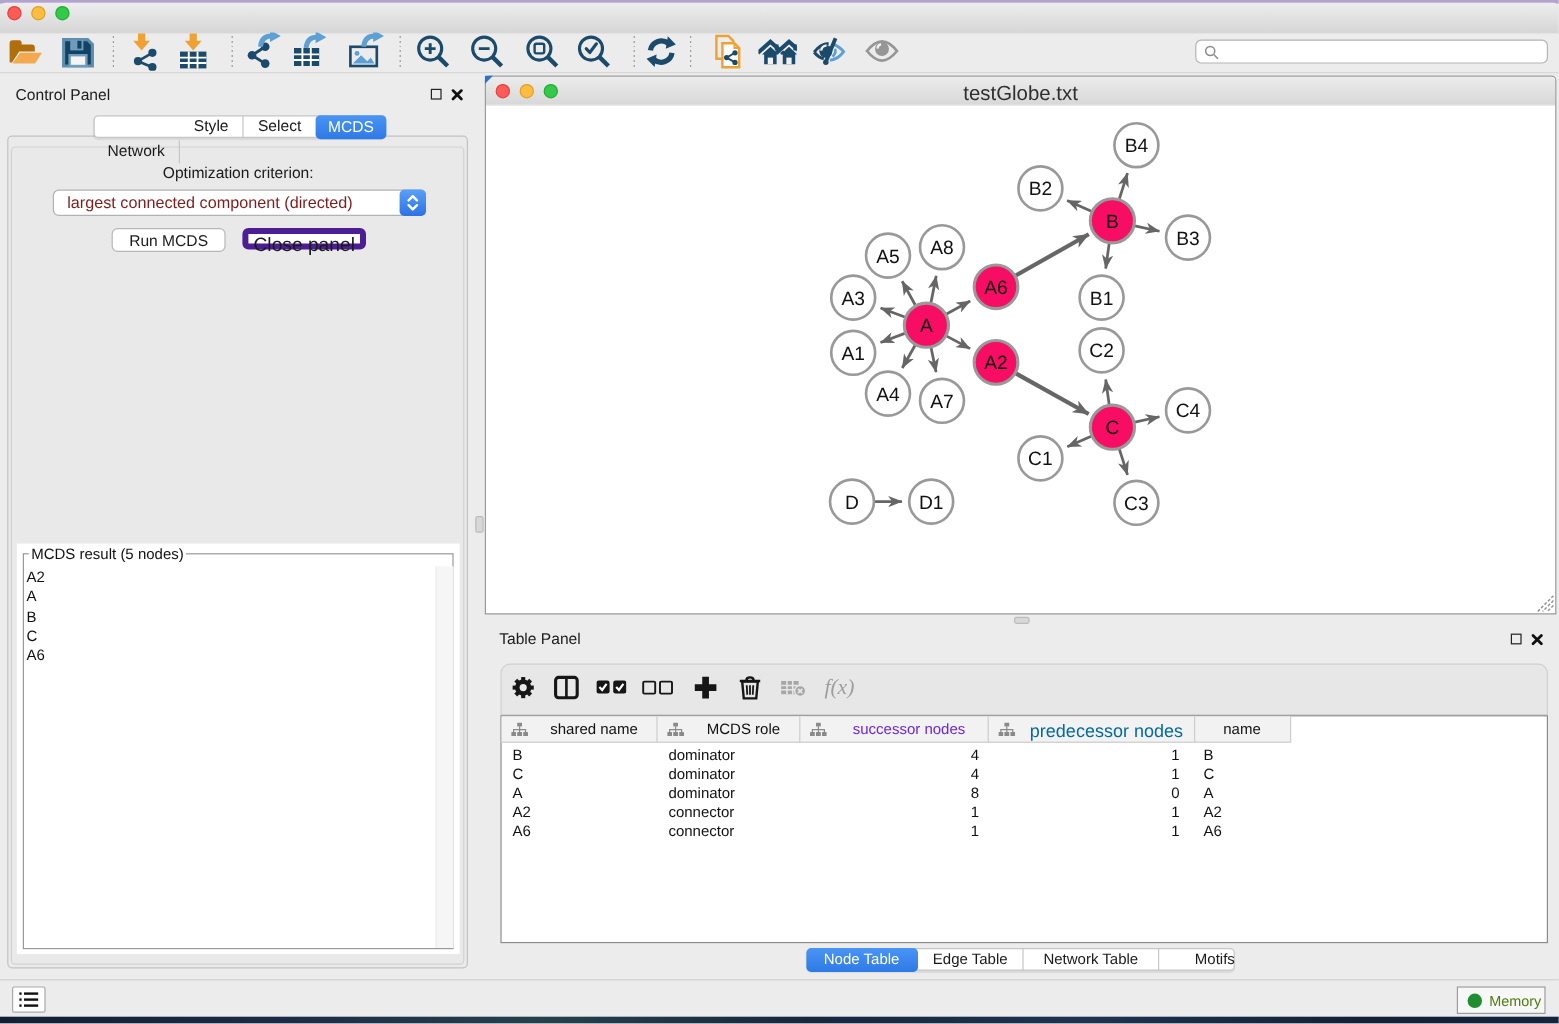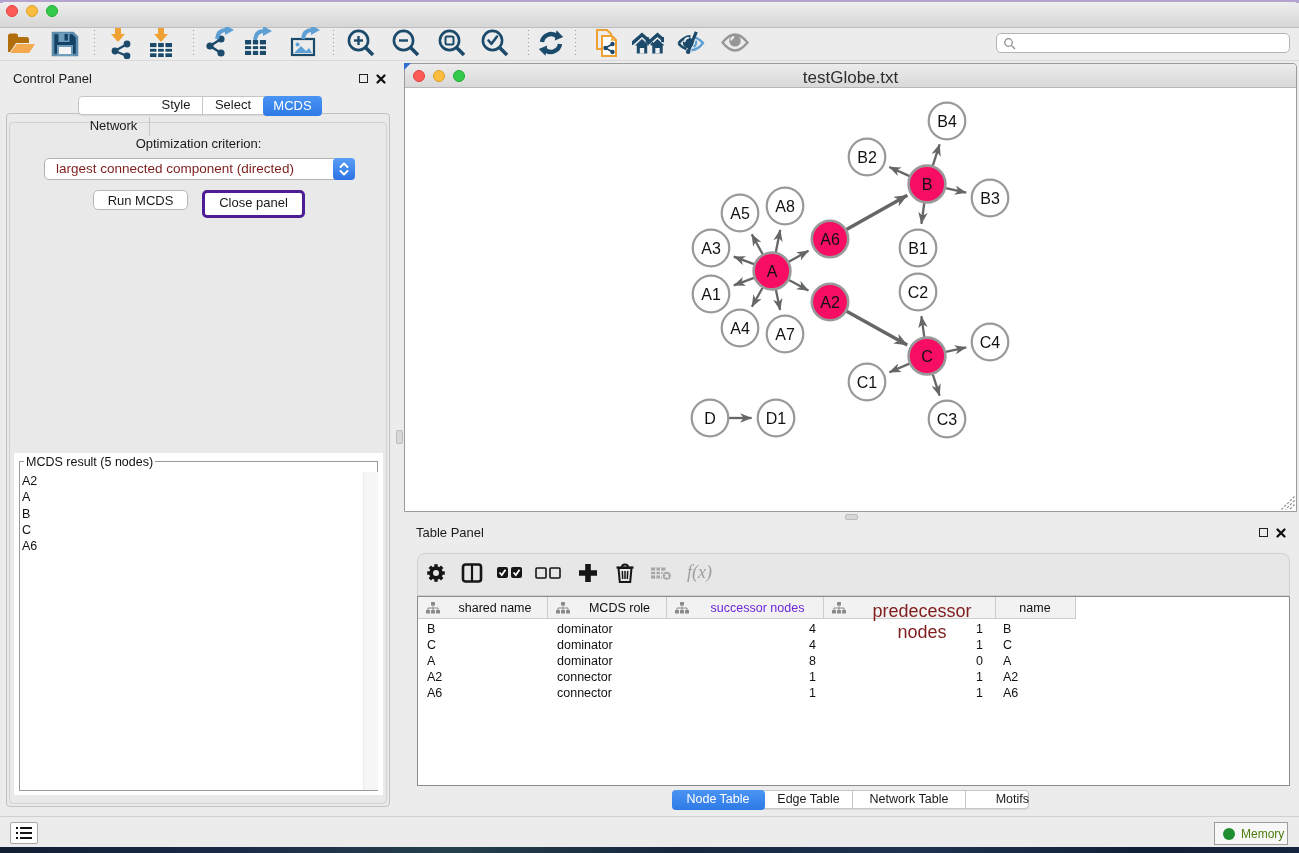--- a/index.html
+++ b/index.html
@@ -189,21 +189,21 @@
 <div class="abs" style="left:44px;top:158px;width:311px;height:22px;background:#ffffff;border:1px solid #b2b2b2;border-radius:5px;">
   <div class="abs" style="left:11px;top:2px;font-size:13.5px;color:#7f1d1d;">largest connected component (directed)</div>
   <div class="abs" style="right:-1px;top:-1px;width:22px;height:22px;background:linear-gradient(#5a9ff7,#2d72e4);border-radius:4px;">
     <svg width="22" height="22" viewBox="0 0 22 22">
         <path d="M7.5 9 L11 5.5 L14.5 9" fill="none" stroke="#fff" stroke-width="2" stroke-linecap="round" stroke-linejoin="round"></path>
         <path d="M7.5 13 L11 16.5 L14.5 13" fill="none" stroke="#fff" stroke-width="2" stroke-linecap="round" stroke-linejoin="round"></path>
       </svg>
   </div>
 </div>
 <div class="abs" style="left:93px;top:190px;width:95px;height:20px;background:#ffffff;border:1px solid #b7b7b7;border-radius:5px;text-align:center;line-height:19px;font-size:13px;color:#1a1a1a;">Run MCDS</div>
-<div class="abs" style="left:202px;top:190px;width:103px;height:28px;background:#ffffff;border:3px solid #4c1d95;border-radius:5px;text-align:center;line-height:19px;font-size:13px;color:#1a1a1a;">Close panel</div>
+<div class="abs" style="left:202px;top:190px;width:103px;height:18px;background:#ffffff;border:5px solid #4c1d95;border-radius:5px;text-align:center;line-height:19px;font-size:16px;color:#1a1a1a;">Close panel</div>
 
 <div class="abs" style="left:14px;top:453px;width:369px;height:342px;background:#ffffff;"></div>
 <div class="abs" style="left:19px;top:461px;width:359px;height:330px;border:1px solid #9a9a9a;"></div>
 <div class="abs" style="left:24px;top:455px;background:#ffffff;padding:0 2px;font-size:12.5px;color:#111;">MCDS result (5 nodes)</div>
 <div class="abs" style="left:22px;top:473px;font-size:12.5px;color:#111;line-height:16.3px;">A2<br>A<br>B<br>C<br>A6</div>
 <div class="abs" style="left:363px;top:472px;width:15px;height:318px;background:#f6f6f6;border-left:1px solid #ececec;"></div>
 
 <div class="abs" style="left:396px;top:430px;width:7px;height:14px;background:#d8d8d8;border:1px solid #bbb;border-radius:2px;"></div>
 <div class="abs" style="left:845px;top:514px;width:13px;height:6px;background:#d8d8d8;border:1px solid #bbb;border-radius:2px;"></div>
 
@@ -398,21 +398,21 @@
 <div class="abs" style="left:823px;top:597px;width:1px;height:22px;background:#cdcdcd;"></div>
 <svg width="14" height="12" viewBox="0 0 14 12" style="position:absolute;left:832px;top:602px;">
     <g fill="#8a8a8a">
       <rect x="5" y="0" width="4" height="3.4" rx="0.5"></rect>
       <rect x="0" y="8" width="4" height="3.4" rx="0.5"></rect>
       <rect x="5" y="8" width="4" height="3.4" rx="0.5"></rect>
       <rect x="10" y="8" width="4" height="3.4" rx="0.5"></rect>
     </g>
     <path d="M7 3.5 L7 5.5 M2 8 L2 6 L12 6 L12 8 M7 6 L7 8" stroke="#8a8a8a" stroke-width="1" fill="none"></path>
   </svg>
-<div class="abs" style="left:853px;top:601px;width:138px;text-align:center;font-size:18px;color:#7f1d1d;">predecessor nodes</div>
+<div class="abs" style="left:853px;top:601px;width:138px;text-align:center;font-size:15px;color:#0369a1;">predecessor nodes</div>
 <div class="abs" style="left:995px;top:597px;width:1px;height:22px;background:#cdcdcd;"></div>
 <div class="abs" style="left:995px;top:601px;width:80px;text-align:center;font-size:12.5px;color:#111;">name</div>
 <div class="abs" style="left:1075px;top:597px;width:1px;height:22px;background:#cdcdcd;"></div>
 <div class="abs" style="left:427px;top:622px;font-size:12.5px;color:#111;">B</div>
 <div class="abs" style="left:557px;top:622px;font-size:12.5px;color:#111;">dominator</div>
 <div class="abs" style="left:716px;top:622px;width:100px;text-align:right;font-size:12.5px;color:#111;">4</div>
 <div class="abs" style="left:883px;top:622px;width:100px;text-align:right;font-size:12.5px;color:#111;">1</div>
 <div class="abs" style="left:1003px;top:622px;font-size:12.5px;color:#111;">B</div>
 <div class="abs" style="left:427px;top:638px;font-size:12.5px;color:#111;">C</div>
 <div class="abs" style="left:557px;top:638px;font-size:12.5px;color:#111;">dominator</div>

